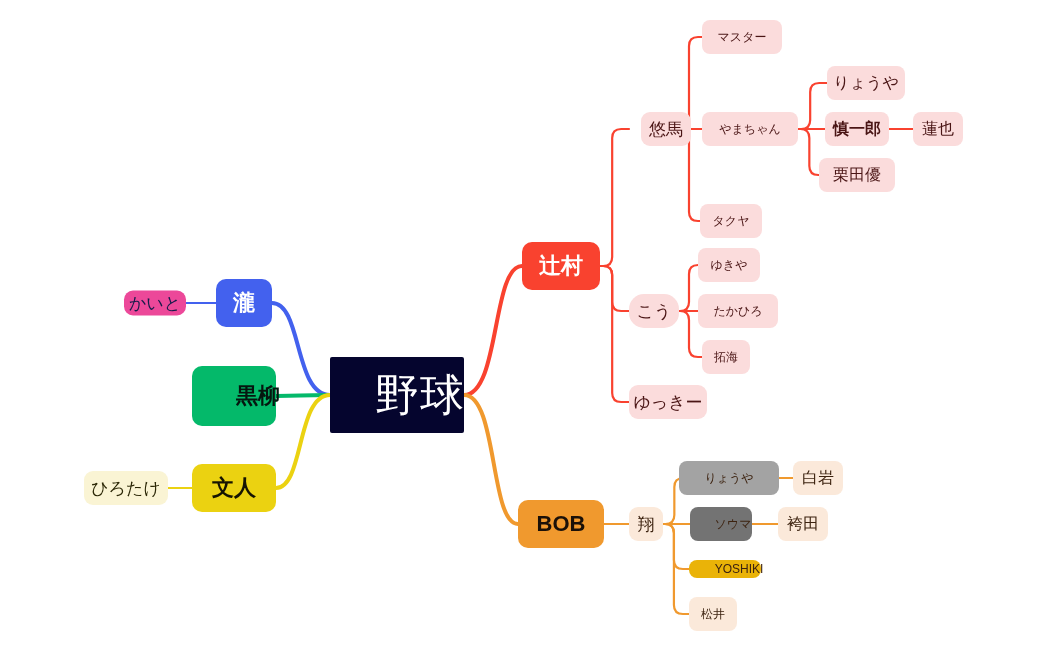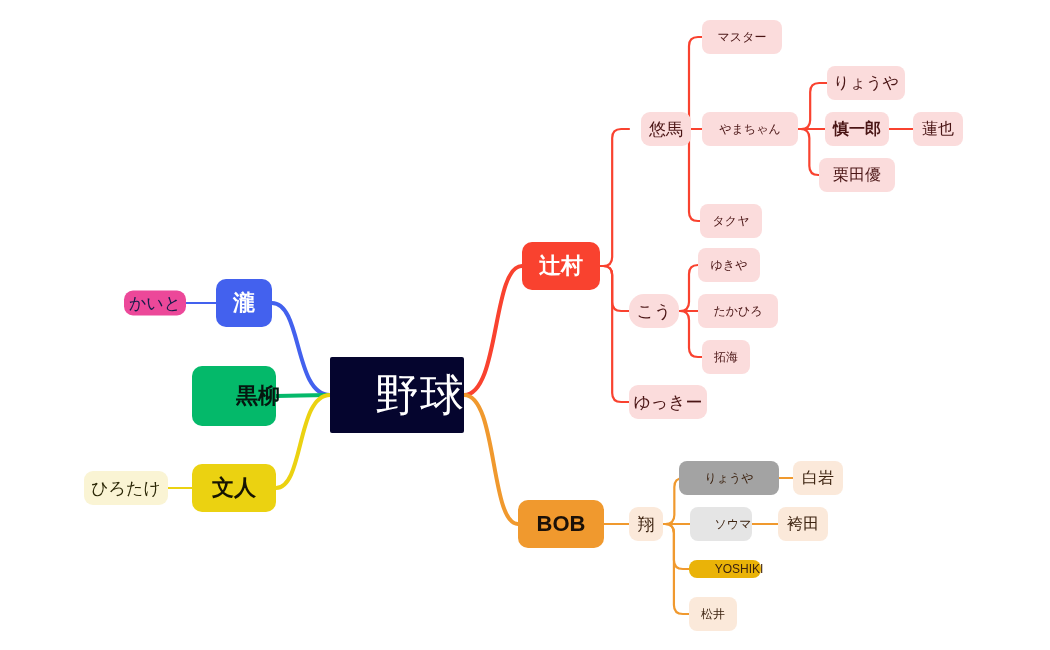--- a/index.html
+++ b/index.html
@@ -148,21 +148,21 @@
       </div>
       <div class="node lvl-2" style="left: 646px; top: 524px; width: 34px; height: 34px; background: rgb(251, 233, 218); color: rgb(61, 35, 16);">
         <span class="node-label">翔</span>
       </div>
       <div class="node lvl-3" style="left: 729px; top: 478px; width: 100px; height: 34px; background: #a3a3a3; color: rgb(61, 35, 16);">
         <span class="node-label">りょうや</span>
       </div>
       <div class="node lvl-4" style="left: 818px; top: 478px; width: 50px; height: 34px; background: rgb(251, 233, 218); color: rgb(61, 35, 16);">
         <span class="node-label">白岩</span>
       </div>
-      <div class="node lvl-3" style="left: 721px; top: 524px; width: 62px; height: 34px; background: #e5e5e5; color: rgb(61, 35, 16); padding-left: 24px;">
+      <div class="node lvl-3" style="left: 721px; top: 524px; width: 62px; height: 34px; background: #737373; color: rgb(61, 35, 16); padding-left: 24px;">
         <span class="node-label">ソウマ</span>
       </div>
       <div class="node lvl-4" style="left: 803px; top: 524px; width: 50px; height: 34px; background: rgb(251, 233, 218); color: rgb(61, 35, 16);">
         <span class="node-label">袴田</span>
       </div>
       <div class="node lvl-3" style="left: 725px; top: 569px; width: 72px; height: 18px; background: #eab308; color: rgb(61, 35, 16); padding-left: 28px;">
         <span class="node-label">YOSHIKI</span>
       </div>
       <div class="node lvl-3" style="left: 713px; top: 614px; width: 48px; height: 34px; background: rgb(251, 233, 218); color: rgb(61, 35, 16);">
         <span class="node-label">松井</span>

